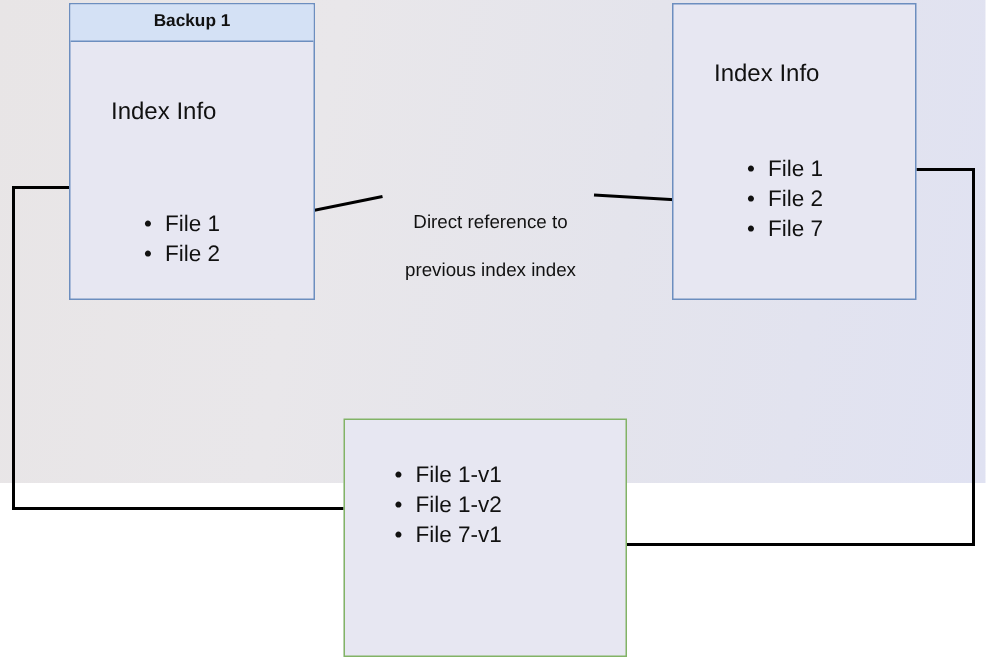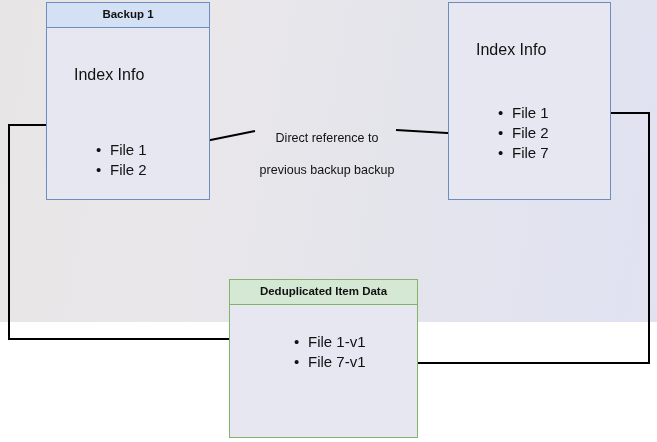--- a/index.html
+++ b/index.html
@@ -150,27 +150,27 @@
       <div class="index-label" style="left:27px; top:38px;">Index Info</div>
       <ul class="file-list" style="left:47px; top:100px;">
         <li>File 1</li>
         <li>File 2</li>
         <li>File 7</li>
       </ul>
     </div>
   </div>
 
   <div class="node green" style="left:229px; top:279px; width:189px; height:159px;">
-    <div class="node-title">Deduplicated Item Data</div>
     <div class="node-body">
-      <ul class="file-list" style="left:62px; top:27px;">
+      <ul class="file-list" style="left:31px; top:27px;">
         <li>File 1-v1</li>
+        <li>File 1-v2</li>
         <li>File 7-v1</li>
       </ul>
     </div>
   </div>
 
-  <div class="edge-label" style="left:258px; top:114px; width:138px;">
+  <div class="edge-label" style="left:258px; top:124px; width:138px;">
     <div>Direct reference to</div>
-    <div>previous backup backup</div>
+    <div>previous index index</div>
   </div>
 
 </div>
 
 </body></html>

